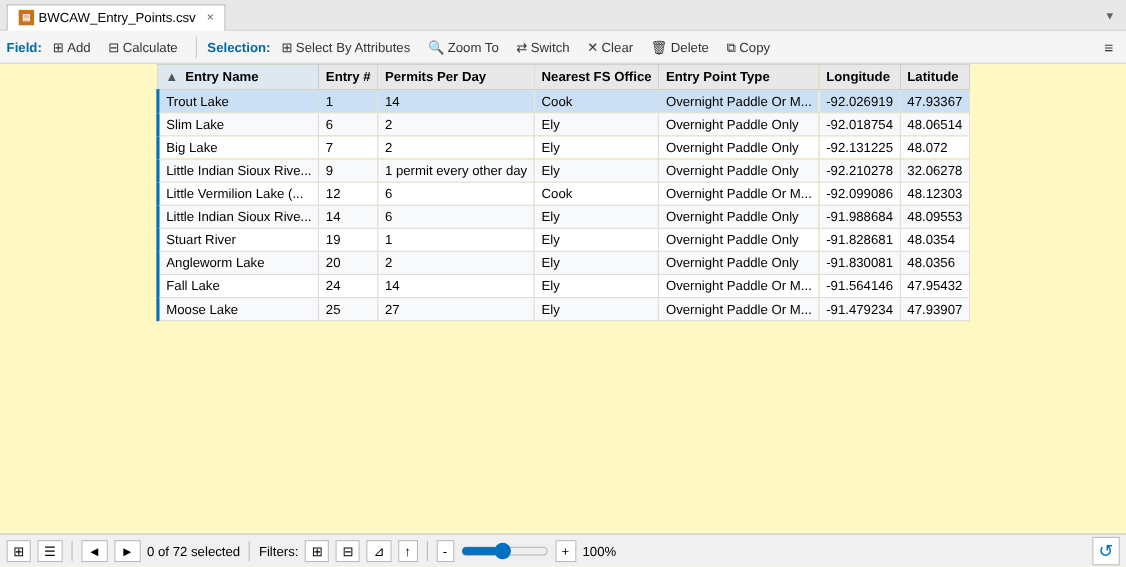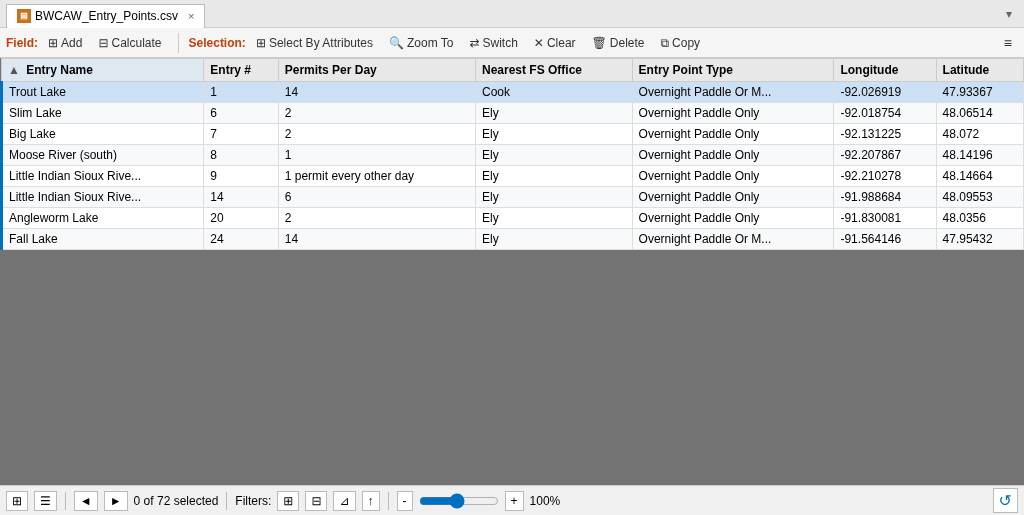--- a/index.html
+++ b/index.html
@@ -17,32 +17,32 @@
     .tab-close { margin-left: 6px; cursor: pointer; color: #666; font-size: 11px; }
     .title-bar-spacer { flex: 1; }
     .title-bar-arrow { color: #666; padding: 2px 6px; cursor: pointer; }
 
     
     .toolbar {
       display: flex; align-items: center; background: #f5f5f5; border-bottom: 1px solid #ccc;
       height: 30px; padding: 0 6px; gap: 6px;
     }
     .toolbar-section { display: flex; align-items: center; gap: 4px; }
-    .toolbar-label { font-weight: 600; font-size: 12px; color: #c2410c; }
+    .toolbar-label { font-weight: 600; font-size: 12px; color: #0369a1; }
     .toolbar-btn {
       display: flex; align-items: center; gap: 3px; padding: 2px 6px; cursor: pointer;
       font-size: 12px; color: #333; border: none; background: transparent;
     }
     .toolbar-separator { width: 1px; height: 20px; background: #ccc; margin: 0 4px; }
     .toolbar-menu { margin-left: auto; padding: 2px 6px; cursor: pointer; font-size: 14px; }
 
     
     .table-wrapper {
       display: flex; flex-direction: column; flex: 1; overflow: hidden;
-      background: #737373; height: calc(515px - 28px - 30px - 30px);
+      background: #fef9c3; height: calc(515px - 28px - 30px - 30px); align-items: center;
     }
     .table-scroll { overflow-y: auto; overflow-x: auto; flex: 1; }
 
     table { width: 100%; border-collapse: collapse; font-size: 12px; }
     thead tr { background: #e8e8e8; }
     thead th {
       border: 1px solid #ccc; padding: 4px 6px; text-align: left; font-weight: 600;
       white-space: nowrap; position: sticky; top: 0; background: #e8e8e8; z-index: 1;
     }
     thead th.sort-col { background: #dde8f0; }
@@ -168,64 +168,82 @@
           <tr>
             <td>Big Lake</td>
             <td>7</td>
             <td>2</td>
             <td>Ely</td>
             <td>Overnight Paddle Only</td>
             <td>-92.131225</td>
             <td>48.072</td>
           </tr>
           <tr>
-            <td>Moose River (south)</td>
-            <td>8</td>
-            <td>1</td>
-            <td>Ely</td>
-            <td>Overnight Paddle Only</td>
-            <td>-92.207867</td>
-            <td>48.14196</td>
-          </tr>
-          <tr>
             <td>Little Indian Sioux Rive...</td>
             <td>9</td>
             <td>1 permit every other day</td>
             <td>Ely</td>
             <td>Overnight Paddle Only</td>
             <td>-92.210278</td>
-            <td>48.14664</td>
+            <td>32.06278</td>
+          </tr>
+          <tr>
+            <td>Little Vermilion Lake (...</td>
+            <td>12</td>
+            <td>6</td>
+            <td>Cook</td>
+            <td>Overnight Paddle Or M...</td>
+            <td>-92.099086</td>
+            <td>48.12303</td>
           </tr>
           <tr>
             <td>Little Indian Sioux Rive...</td>
             <td>14</td>
             <td>6</td>
             <td>Ely</td>
             <td>Overnight Paddle Only</td>
             <td>-91.988684</td>
             <td>48.09553</td>
           </tr>
           <tr>
+            <td>Stuart River</td>
+            <td>19</td>
+            <td>1</td>
+            <td>Ely</td>
+            <td>Overnight Paddle Only</td>
+            <td>-91.828681</td>
+            <td>48.0354</td>
+          </tr>
+          <tr>
             <td>Angleworm Lake</td>
             <td>20</td>
             <td>2</td>
             <td>Ely</td>
             <td>Overnight Paddle Only</td>
             <td>-91.830081</td>
             <td>48.0356</td>
           </tr>
           <tr>
             <td>Fall Lake</td>
             <td>24</td>
             <td>14</td>
             <td>Ely</td>
             <td>Overnight Paddle Or M...</td>
             <td>-91.564146</td>
             <td>47.95432</td>
           </tr>
+          <tr>
+            <td>Moose Lake</td>
+            <td>25</td>
+            <td>27</td>
+            <td>Ely</td>
+            <td>Overnight Paddle Or M...</td>
+            <td>-91.479234</td>
+            <td>47.93907</td>
+          </tr>
         </tbody>
     </table>
   </div>
 </div>
 
 <div class="status-bar">
   <button class="status-btn">
     <span>⊞</span>
   </button>
   <button class="status-btn">

